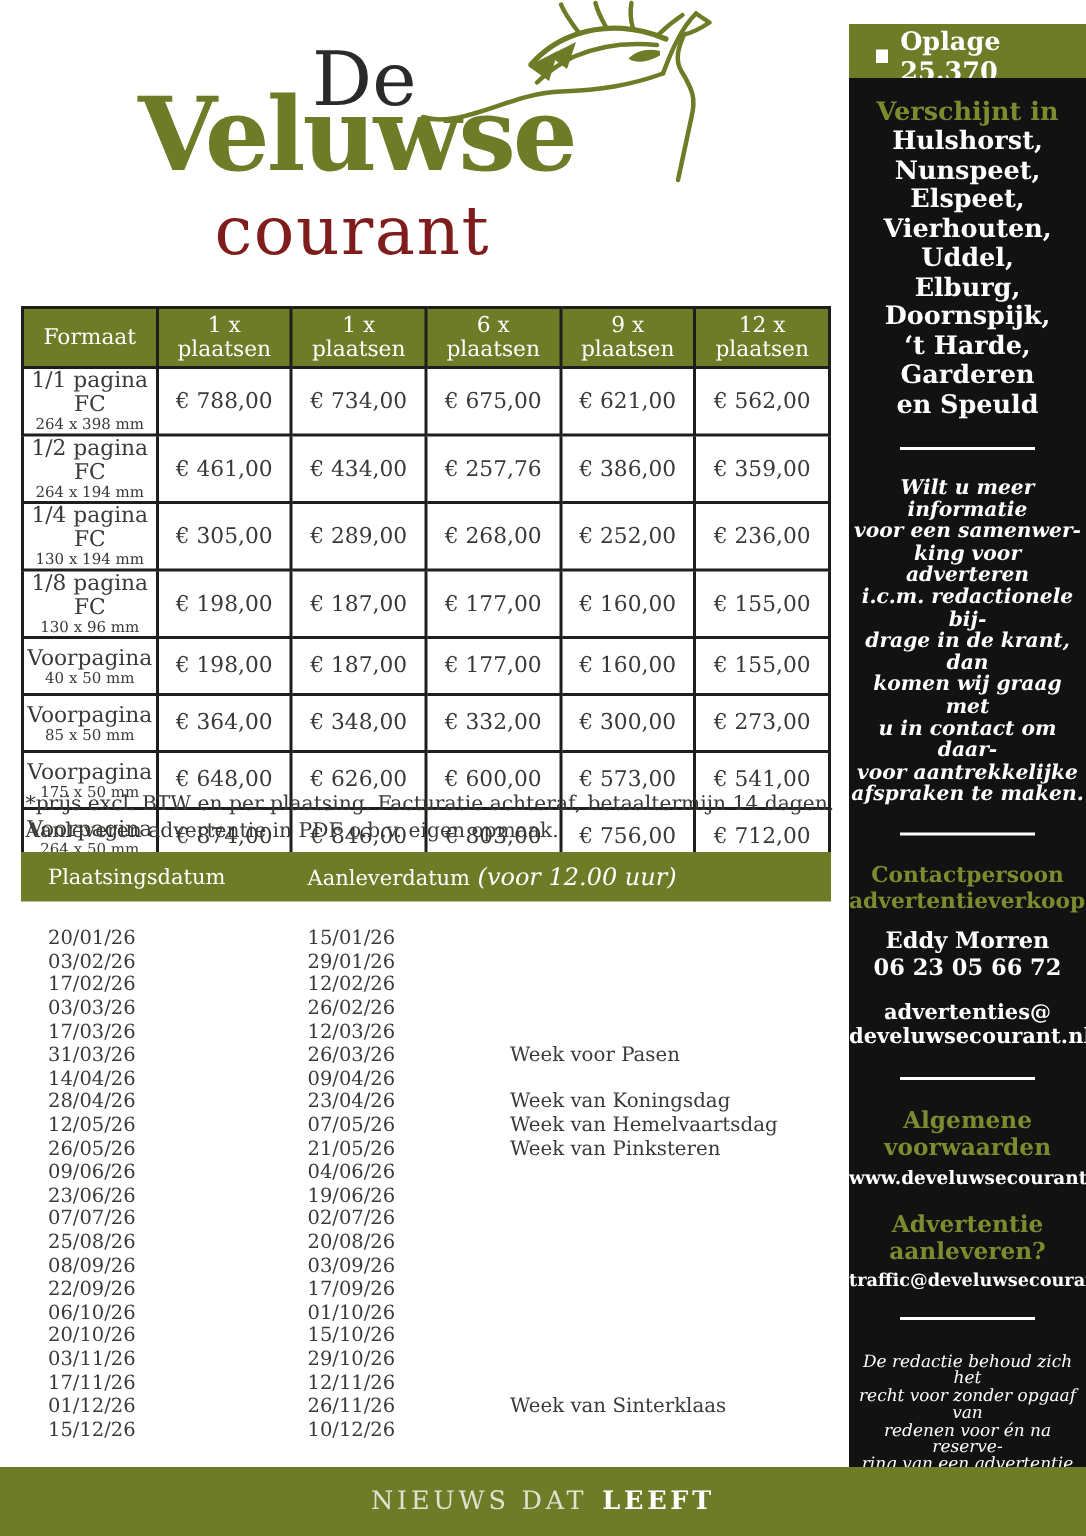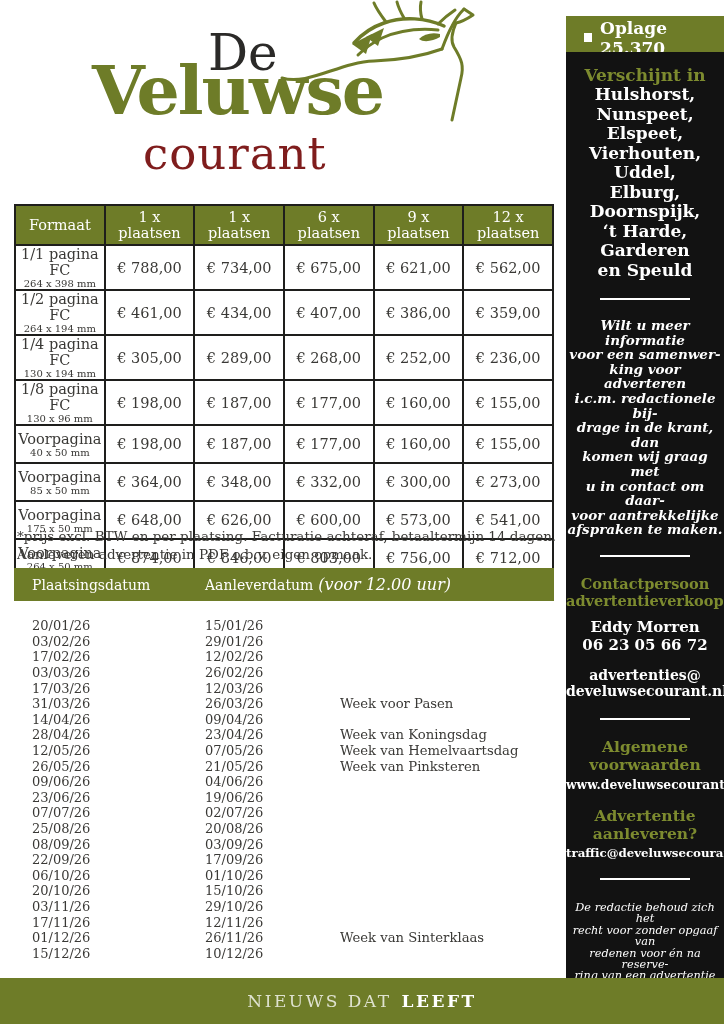--- a/index.html
+++ b/index.html
@@ -119,21 +119,21 @@
           <td>€ 562,00</td>
         </tr>
 
         <tr>
           <td>
             <span class="fmt-main">1/2 pagina FC</span>
             <span class="fmt-size">264 x 194 mm</span>
           </td>
           <td>€ 461,00</td>
           <td>€ 434,00</td>
-          <td>€ 407,00</td>
+          <td>€ 257,76</td>
           <td>€ 386,00</td>
           <td>€ 359,00</td>
         </tr>
 
         <tr>
           <td>
             <span class="fmt-main">1/4 pagina FC</span>
             <span class="fmt-size">130 x 194 mm</span>
           </td>
           <td>€ 305,00</td>

